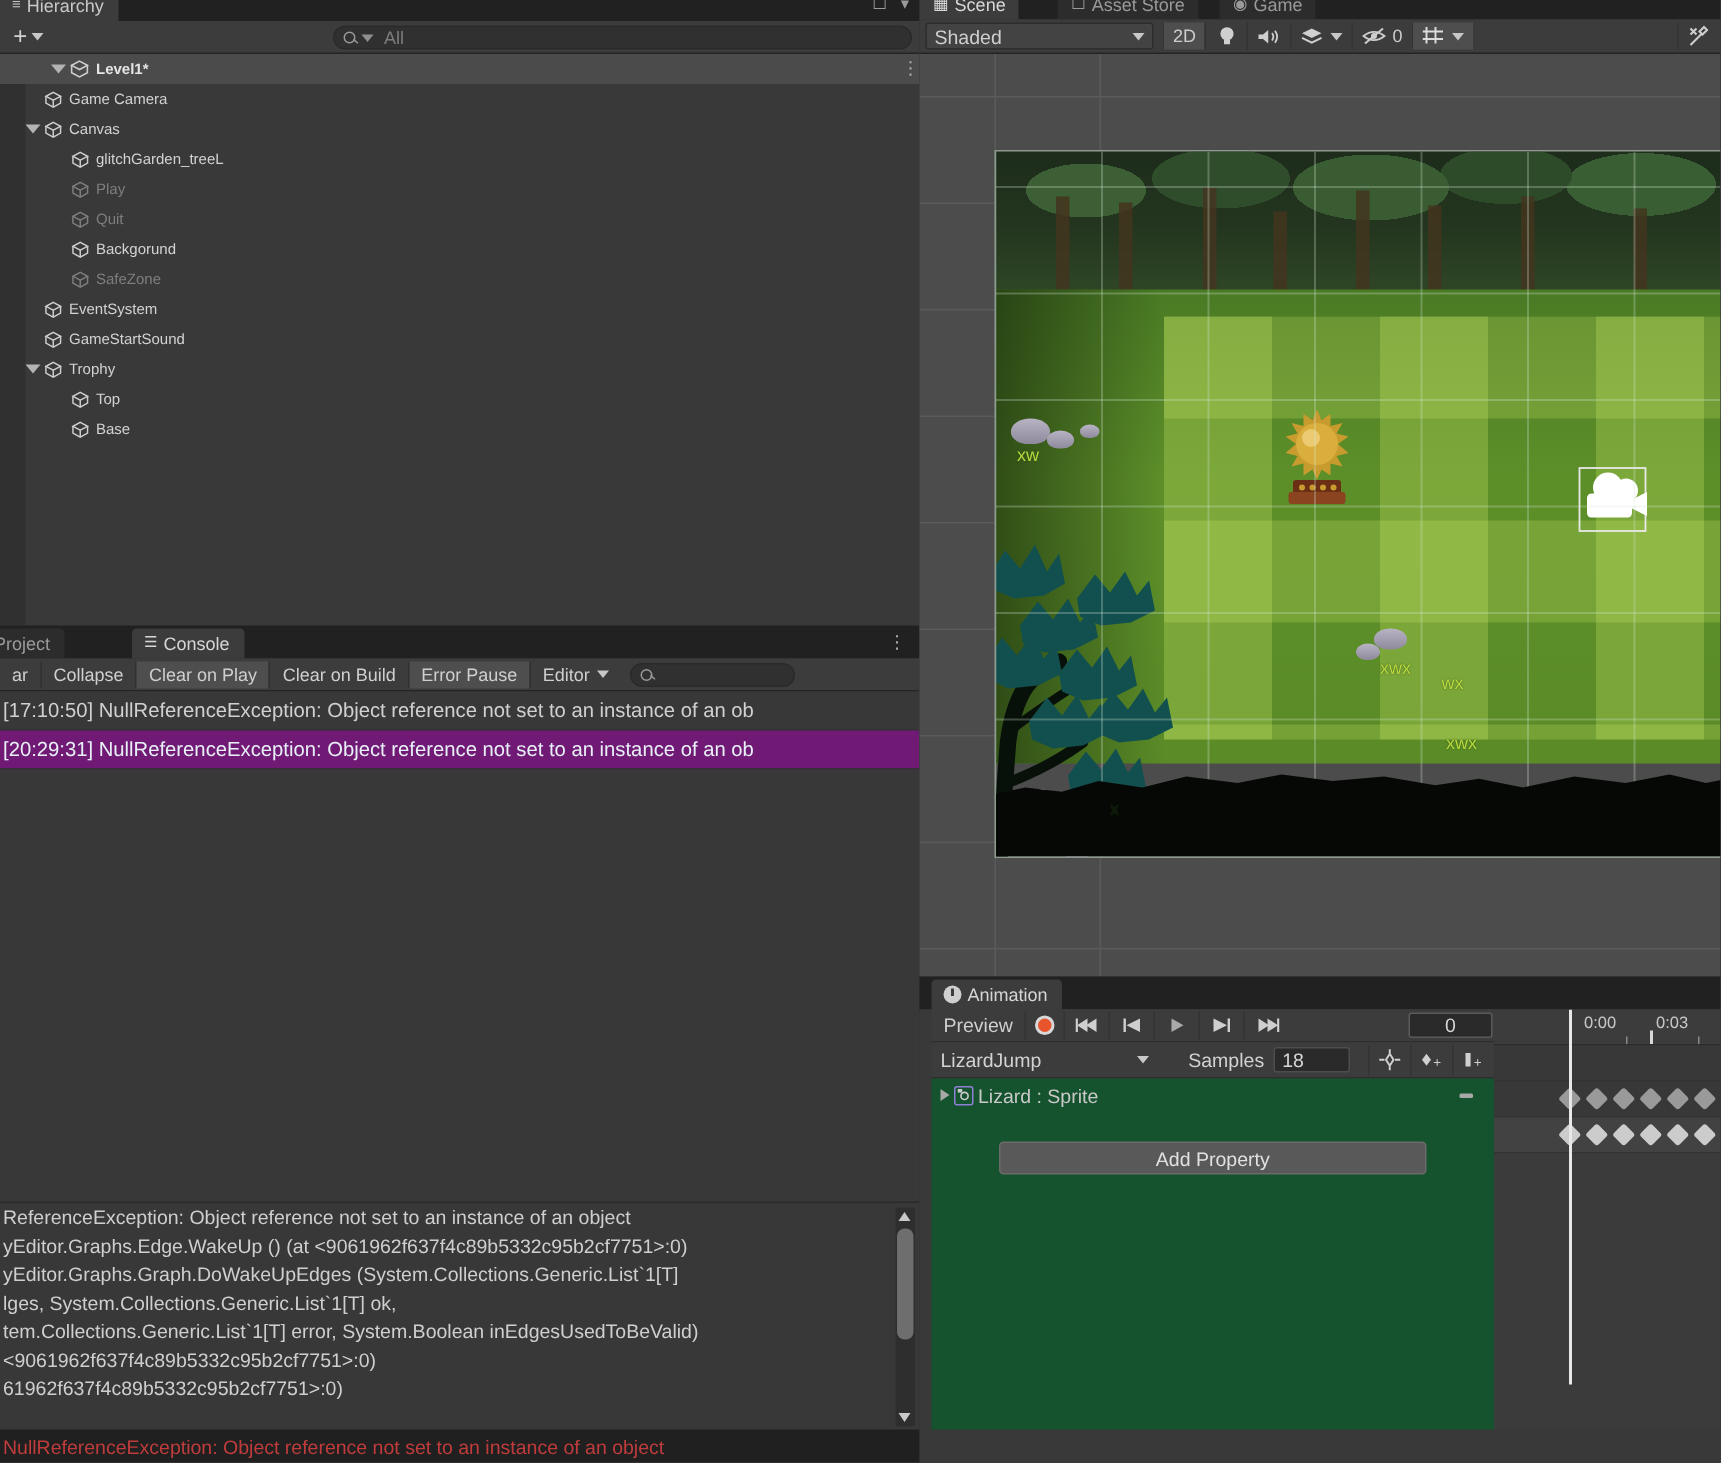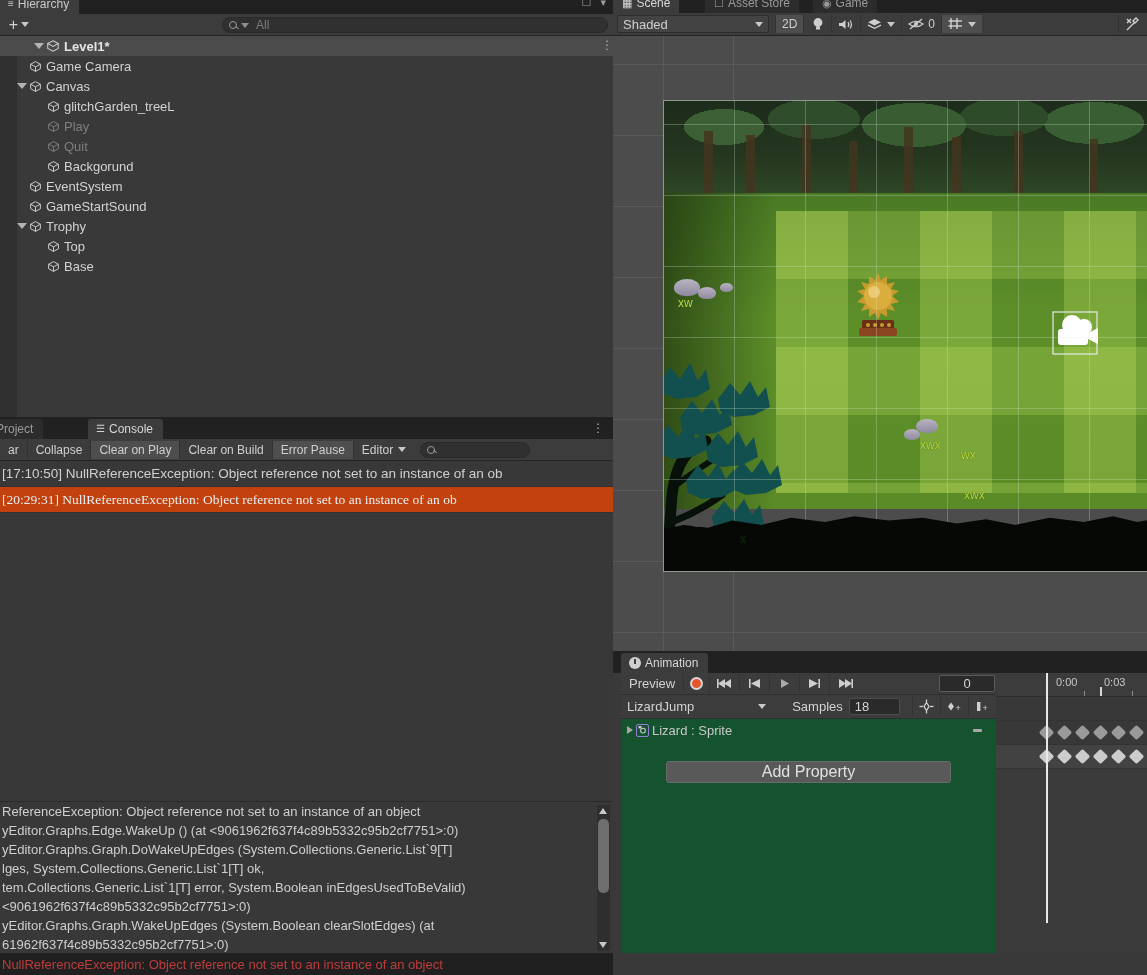--- a/index.html
+++ b/index.html
@@ -76,21 +76,21 @@
     padding-left: 17px; white-space: nowrap;
   }
   .tri {
     width: 0; height: 0; border-left: 5px solid transparent;
     border-right: 5px solid transparent; border-top: 6px solid #b3b3b3;
     flex: none; margin-right: 2px;
   }
   .tri-spacer { width: 12px; flex: none; }
   .scene-icon { width: 14px; height: 14px; flex: none; margin-right: 4px; }
   .cube-icon { width: 13px; height: 13px; flex: none; margin-right: 4px; }
-  .row-label { font-size: 13px; color: #d2d2d2; }
+  .row-label { font-size: 10px; color: #d2d2d2; }
   .row-label.dim { color: #7e7e7e; }
   .row-label.scene { font-weight: bold; color: #e4e4e4; }
   .kebab { position: absolute; right: 8px; top: 3px; color: #b0b0b0; font-size: 12px;
            letter-spacing: 0; line-height: 13px; width: 4px; text-align: center;}
 
   
   .console-tabstrip {
     position: absolute; left: 0; top: 417px; width: 613px; height: 22px;
     background: #212121;
   }
@@ -117,21 +117,21 @@
 
   .console-list {
     position: absolute; left: 0; top: 461px; width: 613px; height: 340px;
     background: #383838; overflow: hidden;
   }
   .cmsg {
     height: 26px; display: flex; align-items: center; padding-left: 2px;
     font-size: 13.5px; color: #d0d0d0; white-space: nowrap;
     border-bottom: 1px solid #313131;
   }
-  .cmsg.sel { background: #c2410c; color: #e8f0f7; font-family: Liberation Serif, serif; }
+  .cmsg.sel { background: #701a75; color: #e8f0f7; }
 
   .console-detail {
     position: absolute; left: 0; top: 801px; width: 613px; height: 152px;
     background: #383838; border-top: 1px solid #2a2a2a; overflow: hidden;
   }
   .detail-line {
     font-size: 13px; color: #cfcfcf; line-height: 19px; white-space: nowrap;
     padding-left: 2px;
   }
   .detail-scroll {
@@ -304,21 +304,21 @@
   .tri-r { width: 0; height: 0; border-top: 4.5px solid transparent;
            border-bottom: 4.5px solid transparent; border-left: 6px solid #a8a8a8; }
   .sprite-icon { width: 13px; height: 13px; border: 1.5px solid #8f7fd6;
                  border-radius: 2px; position: relative; flex: none; }
   .prop-label { font-size: 13px; color: #c9c9c9; }
   .prop-dash { position: absolute; right: 14px; width: 9px; height: 3px;
                background: #a8a8a8; border-radius: 1px; }
   .add-prop { position: absolute; left: 45px; top: 42px; width: 285px; height: 22px;
               background: #595959; border: 1px solid #6b6b6b; border-radius: 3px;
               display: flex; align-items: center; justify-content: center;
-              font-size: 16px; color: #e0e0e0; }
+              font-size: 13px; color: #e0e0e0; }
 
   .anim-timeline { position: absolute; left: 383px; top: 0; width: 151px; height: 280px;
                    background: #3b3b3b; overflow: hidden; }
   .tl-ruler { position: absolute; left: 0; top: 0; width: 151px; height: 24px;
               background: #3c3c3c; border-bottom: 1px solid #2c2c2c; }
   .tl-label { position: absolute; top: 3px; font-size: 11px; color: #c8c8c8; }
   .tl-tick { position: absolute; bottom: 0; width: 1px; height: 5px; background: #8a8a8a; }
   .tl-playhead { position: absolute; top: 0; bottom: 30px; width: 2px; background: #e8e8e8; }
   .tl-band { position: absolute; left: 0; width: 151px; height: 24px;
              border-bottom: 1px solid #333; }
@@ -414,20 +414,29 @@
           </div>
           <div class="row" style="padding-left: 35px;">
             <span class="tri-spacer"></span>
             <svg class="cube-icon" viewBox="0 0 16 16">
               <path d="M8 2 L14 5.2 L8 8.4 L2 5.2 Z" fill="none" stroke="#cfcfcf" stroke-width="1.2"></path>
               <path d="M2 5.2 L2 10.8 L8 14 L14 10.8 L14 5.2" fill="none" stroke="#cfcfcf" stroke-width="1.2"></path>
               <line x1="8" y1="8.4" x2="8" y2="14" stroke="#cfcfcf" stroke-width="1.2"></line>
             </svg>
             <span class="row-label">Backgorund</span>
           </div>
+          <div class="row" style="padding-left: 35px;">
+            <span class="tri-spacer"></span>
+            <svg class="cube-icon" viewBox="0 0 16 16">
+              <path d="M8 2 L14 5.2 L8 8.4 L2 5.2 Z" fill="none" stroke="#7e7e7e" stroke-width="1.2"></path>
+              <path d="M2 5.2 L2 10.8 L8 14 L14 10.8 L14 5.2" fill="none" stroke="#7e7e7e" stroke-width="1.2"></path>
+              <line x1="8" y1="8.4" x2="8" y2="14" stroke="#7e7e7e" stroke-width="1.2"></line>
+            </svg>
+            <span class="row-label dim">SafeZone</span>
+          </div>
           <div class="row" style="padding-left: 17px;">
             <span class="tri-spacer"></span>
             <svg class="cube-icon" viewBox="0 0 16 16">
               <path d="M8 2 L14 5.2 L8 8.4 L2 5.2 Z" fill="none" stroke="#cfcfcf" stroke-width="1.2"></path>
               <path d="M2 5.2 L2 10.8 L8 14 L14 10.8 L14 5.2" fill="none" stroke="#cfcfcf" stroke-width="1.2"></path>
               <line x1="8" y1="8.4" x2="8" y2="14" stroke="#cfcfcf" stroke-width="1.2"></line>
             </svg>
             <span class="row-label">EventSystem</span>
           </div>
           <div class="row" style="padding-left: 17px;">
@@ -509,25 +518,24 @@
       <div id="console-rows">
           <div class="cmsg">[17:10:50] NullReferenceException: Object reference not set to an instance of an ob</div>
           <div class="cmsg sel">[20:29:31] NullReferenceException: Object reference not set to an instance of an ob</div>
         </div>
     </div>
 
     <div class="console-detail">
       <div id="detail-rows">
           <div class="detail-line">ReferenceException: Object reference not set to an instance of an object</div>
           <div class="detail-line">yEditor.Graphs.Edge.WakeUp () (at &lt;9061962f637f4c89b5332c95b2cf7751&gt;:0)</div>
-          <div class="detail-line">yEditor.Graphs.Graph.DoWakeUpEdges (System.Collections.Generic.List`9[T]</div>
+          <div class="detail-line">yEditor.Graphs.Graph.DoWakeUpEdges (System.Collections.Generic.List`1[T]</div>
           <div class="detail-line">lges, System.Collections.Generic.List`1[T] ok,</div>
           <div class="detail-line">tem.Collections.Generic.List`1[T] error, System.Boolean inEdgesUsedToBeValid)</div>
           <div class="detail-line">&lt;9061962f637f4c89b5332c95b2cf7751&gt;:0)</div>
-          <div class="detail-line">yEditor.Graphs.Graph.WakeUpEdges (System.Boolean clearSlotEdges) (at</div>
           <div class="detail-line">61962f637f4c89b5332c95b2cf7751&gt;:0)</div>
         </div>
       <div class="detail-scroll">
         <div class="ds-arrow-up"></div>
         <div class="ds-thumb"></div>
         <div class="ds-arrow-dn"></div>
       </div>
     </div>
 
     <div class="statusbar">

